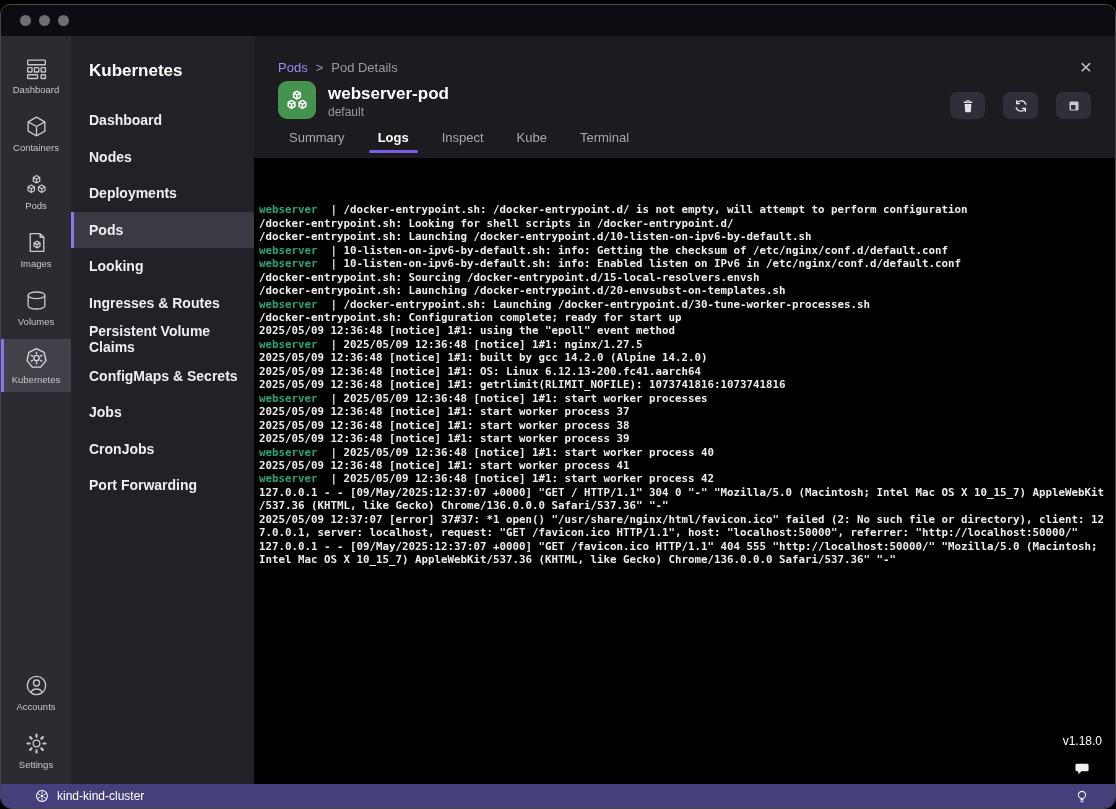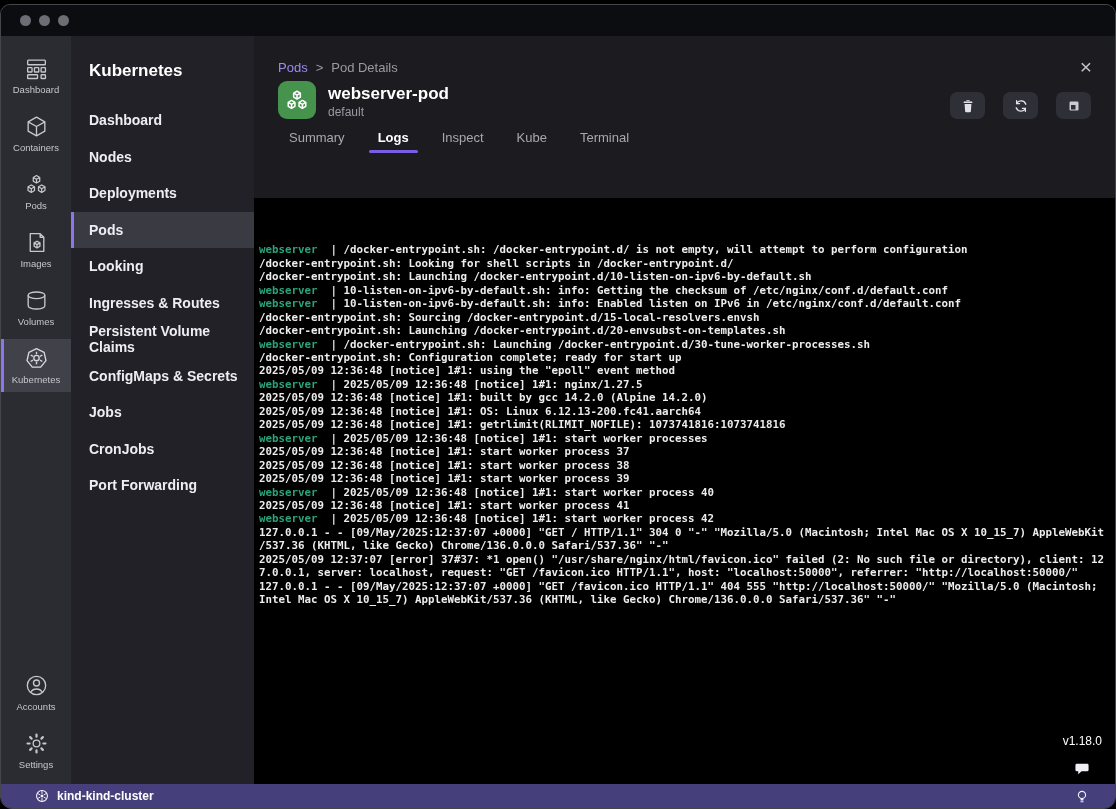--- a/index.html
+++ b/index.html
@@ -45,28 +45,28 @@
     display:flex; align-items:center; justify-content:center; cursor:pointer; }
   .tabs { display:flex; gap:33px; margin:11px 0 0 11px; }
   .tab { position:relative; font-size:13px; color:#a8a8b0; cursor:pointer; padding-bottom:8px; }
   .tab.active { color:#fff; font-weight:600; }
   .tab.active::after { content:""; position:absolute; left:-9px; right:-9px; bottom:0;
     height:3px; border-radius:2px; background:#7a5ce5; }
 
   
   .log-area { flex:1; background:#000; padding:5px 0 0 5px;
     font-family:"DejaVu Sans Mono",monospace; font-size:10.8px; line-height:13.45px;
-    font-weight:700; color:#ededee; white-space:pre; overflow:hidden;margin-top:40px; }
+    font-weight:700; color:#ededee; white-space:pre; overflow:hidden; }
   .log-prefix { color:#2aa37a; }
   .log-pipe { color:#e2e2e4; }
 
   
   .statusbar { height:24px; flex:0 0 24px; background:#45407c; display:flex; align-items:center;
     padding:0 13px 0 34px; color:#fff; font-size:12px; }
-  .status-cluster { display:flex; align-items:center; gap:8px; cursor:pointer;font-weight:bold; }
+  .status-cluster { display:flex; align-items:center; gap:8px; cursor:pointer; }
   .status-right { margin-left:auto; display:flex; align-items:center; gap:13px;flex-direction:column; }
   .sb-icon { display:flex; align-items:center; cursor:pointer; }
   .bell-wrap { position:relative; }
   .bell-dot { position:absolute; top:-3px; right:-4px; width:8px; height:8px; border-radius:50%; background:#7a63f2; }
   .help-badge { width:14px; height:14px; border:1.4px solid #ececf0; border-radius:50%;
     display:flex; align-items:center; justify-content:center; font-size:9.5px; font-weight:700; cursor:pointer; }
 </style>
 </head>
 <body>
 

